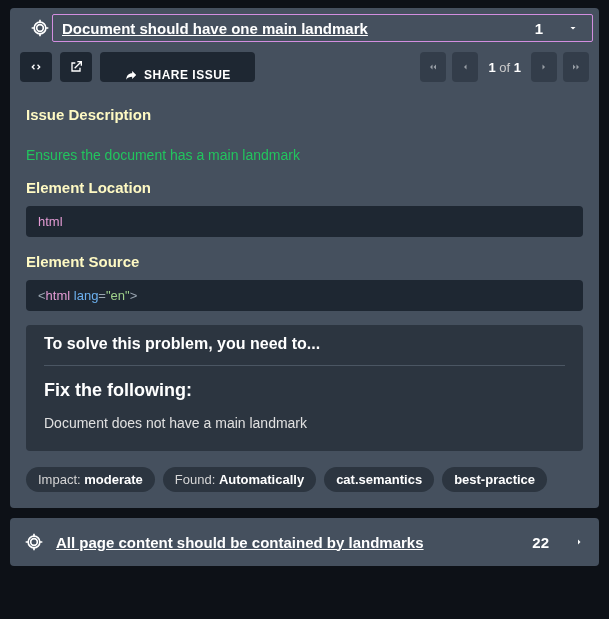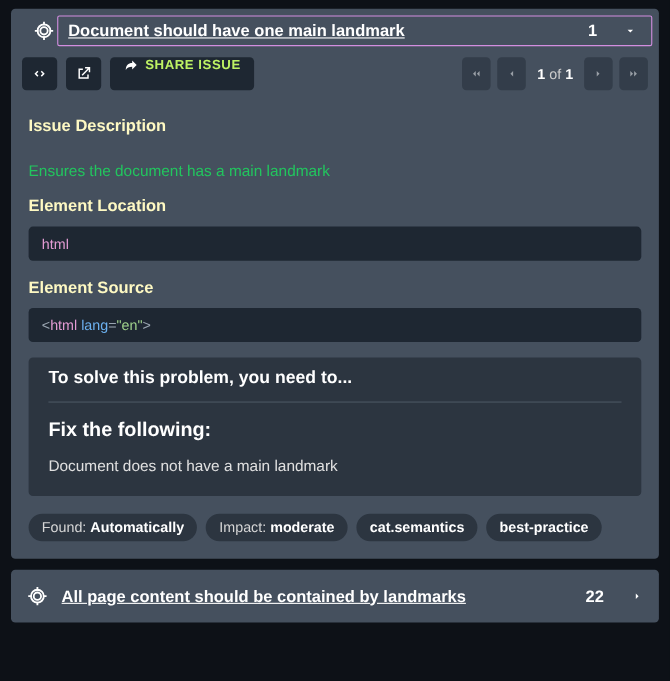--- a/index.html
+++ b/index.html
@@ -7,21 +7,21 @@
   .panel { background: #45505e; border-radius: 4px; margin: 8px 10px; overflow: hidden; }
   .issue-header { display: flex; align-items: center; padding: 10px 20px; gap: 12px; position: relative; }
   .issue-header.highlighted::after { content:""; position:absolute; left:42px; right:6px; top:6px; bottom:6px; border:1px solid #d38ee0; border-radius:2px; pointer-events:none; }
   .target-icon { width: 20px; height: 20px; fill: #fff; flex-shrink:0; }
   .issue-title { flex: 1; font-size: 15px; font-weight: 600; text-decoration: underline; color: #fff; cursor: pointer; }
   .issue-count { font-size: 15px; font-weight: 600; color: #fff; padding: 0 12px; }
   .chevron { width: 12px; height: 12px; fill: #fff; }
   .toolbar { display: flex; align-items: center; gap: 8px; padding: 4px 10px 10px 10px; }
   .icon-btn { width: 32px; height: 30px; background: #1e2732; border-radius: 4px; display:flex; align-items:center; justify-content:center; cursor:pointer; }
   .icon-btn svg { width:16px; height:16px; fill:#fff; }
-  .share-btn { height: 30px; background: #1e2732; border-radius: 4px; display:flex; align-items:flex-start; gap:6px; padding:0 12px; cursor:pointer; font-size:12px; letter-spacing:0.5px; font-weight:600; color:#bef264; }
+  .share-btn { height: 30px; background: #1e2732; border-radius: 4px; display:flex; align-items:flex-end; gap:6px; padding:0 24px; cursor:pointer; font-size:12px; letter-spacing:0.5px; font-weight:600; color:#ffffff; }
   .share-btn svg { width:14px; height:14px; fill:#fff; }
   .spacer { flex:1; }
   .pager { display:flex; align-items:center; gap:6px; }
   .page-btn { width:26px; height:30px; background:#1e2732; border-radius:4px; display:flex; align-items:center; justify-content:center; cursor:pointer; opacity:0.45; }
   .page-btn svg { width:12px; height:12px; fill:#fff; }
   .page-text { font-size:13px; color:#ccc; padding:0 4px; }
   .page-text b { color:#fff; font-weight:700; }
   .body { padding: 6px 16px 16px 16px; }
   .section-h { font-size:15px; font-weight:600; margin: 8px 0 10px 0; color:#fef9c3; }
   .section-p { font-size:14px; color:#22c55e; margin-bottom: 16px; margin-top: 24px; }
@@ -114,22 +114,22 @@
     <div class="code-block"><span class="tag-angle">&lt;</span><span class="tag-name">html</span> <span class="attr-name">lang</span><span class="attr-eq">=</span><span class="attr-val">"en"</span><span class="tag-angle">&gt;</span></div>
 
     <div class="solve-box">
       <div class="solve-title">To solve this problem, you need to...</div>
       <hr class="solve-sep">
       <div class="solve-sub">Fix the following:</div>
       <div class="solve-text">Document does not have a main landmark</div>
     </div>
 
     <div class="tags-row">
+      <span class="tag-pill"><span>Impact:</span> <b>moderate</b></span>
       <span class="tag-pill"><span>Found:</span> <b>Automatically</b></span>
-      <span class="tag-pill"><span>Impact:</span> <b>moderate</b></span>
       <span class="tag-pill"><b>cat.semantics</b></span>
       <span class="tag-pill"><b>best-practice</b></span>
     </div>
   </div>
 </div>
 
 <div class="panel collapsed">
   <div class="issue-header">
     <svg class="target-icon" viewBox="0 0 24 24">
         <path d="M12 7a5 5 0 100 10 5 5 0 000-10zm0 2a3 3 0 110 6 3 3 0 010-6z"></path>

